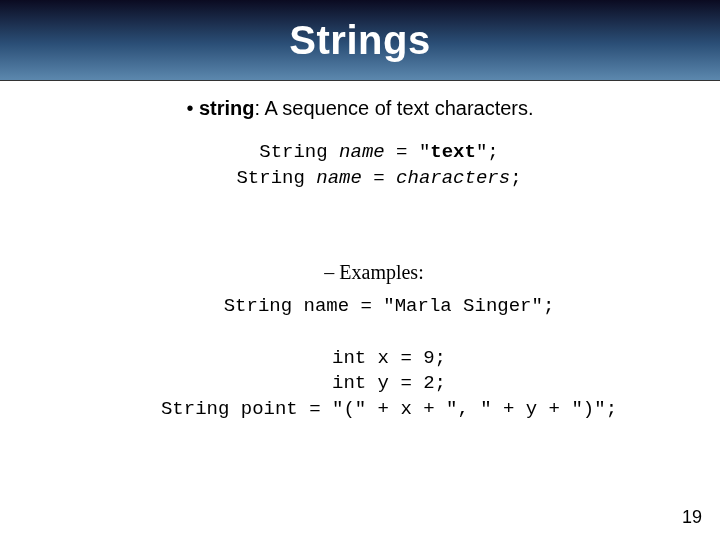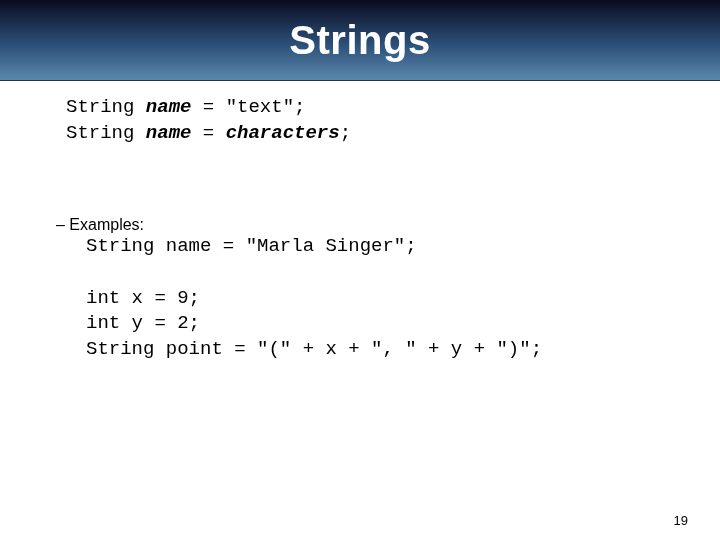--- a/index.html
+++ b/index.html
@@ -10,20 +10,21 @@
     background: #fff;
     font-family: Verdana, Geneva, sans-serif;
     color: #000;
     overflow: hidden;
   }
   .slide {
     position: relative;
     width: 720px;
     height: 540px;
     box-sizing: border-box;
+    text-align: center;
   }
   .title-bar {
     background: linear-gradient(to bottom, #0b0b21 0%, #2b4f77 55%, #5c88ae 100%);
     width: 100%;
     height: 80px;
     display: flex;
     align-items: center;
     justify-content: center;
     border-bottom: 1px solid #333;
   }
@@ -46,53 +47,57 @@
   }
   .code-block {
     font-family: "Courier New", Courier, monospace;
     font-size: 19px;
     line-height: 1.35;
     margin-left: 38px;
     margin-bottom: 70px;
     white-space: pre;
   }
   .code-block .kw { font-weight: normal; }
-  .code-block .bold { font-weight: normal; }
-  .code-block .boldit { font-weight: bold; font-style: italic; margin-top: 8px; }
+  .code-block .bold { font-weight: bold; }
+  .code-block .boldit { font-weight: normal; font-style: italic; margin-top: 8px; }
   .sub-bullet {
-    font-size: 16px;
+    font-size: 20px;
     margin-left: 28px;
-    margin-bottom: 0;
+    margin-bottom: 10px;
+    font-family: Liberation Serif, serif;
   }
   .code-block2 {
     font-family: "Courier New", Courier, monospace;
     font-size: 19px;
     line-height: 1.35;
     margin-left: 58px;
     white-space: pre;
   }
   .page-num {
     position: absolute;
     bottom: 12px;
-    right: 32px;
-    font-size: 13px;
+    right: 18px;
+    font-size: 18px;
     color: #000;
   }
 </style>
 </head>
 <body>
 
 <div class="slide">
 
   <div class="title-bar">
     <div class="title-text">Strings</div>
   </div>
 
   <div class="body">
 
+    <div class="bullet">
+      <span>• </span><span class="term">string</span><span>: A sequence of text characters.</span>
+    </div>
 
     <div class="code-block"><span class="kw">String </span><span class="boldit">name</span><span> = "</span><span class="bold">text</span><span>";</span>
 <span class="kw">String </span><span class="boldit">name</span><span> = </span><span class="boldit">characters</span><span>;</span></div>
 
     <div class="sub-bullet">– Examples:</div>
 
     <div class="code-block2"><span>String name = "Marla Singer";</span>
 <span></span>
 <span>int x = 9;</span>
 <span>int y = 2;</span>

